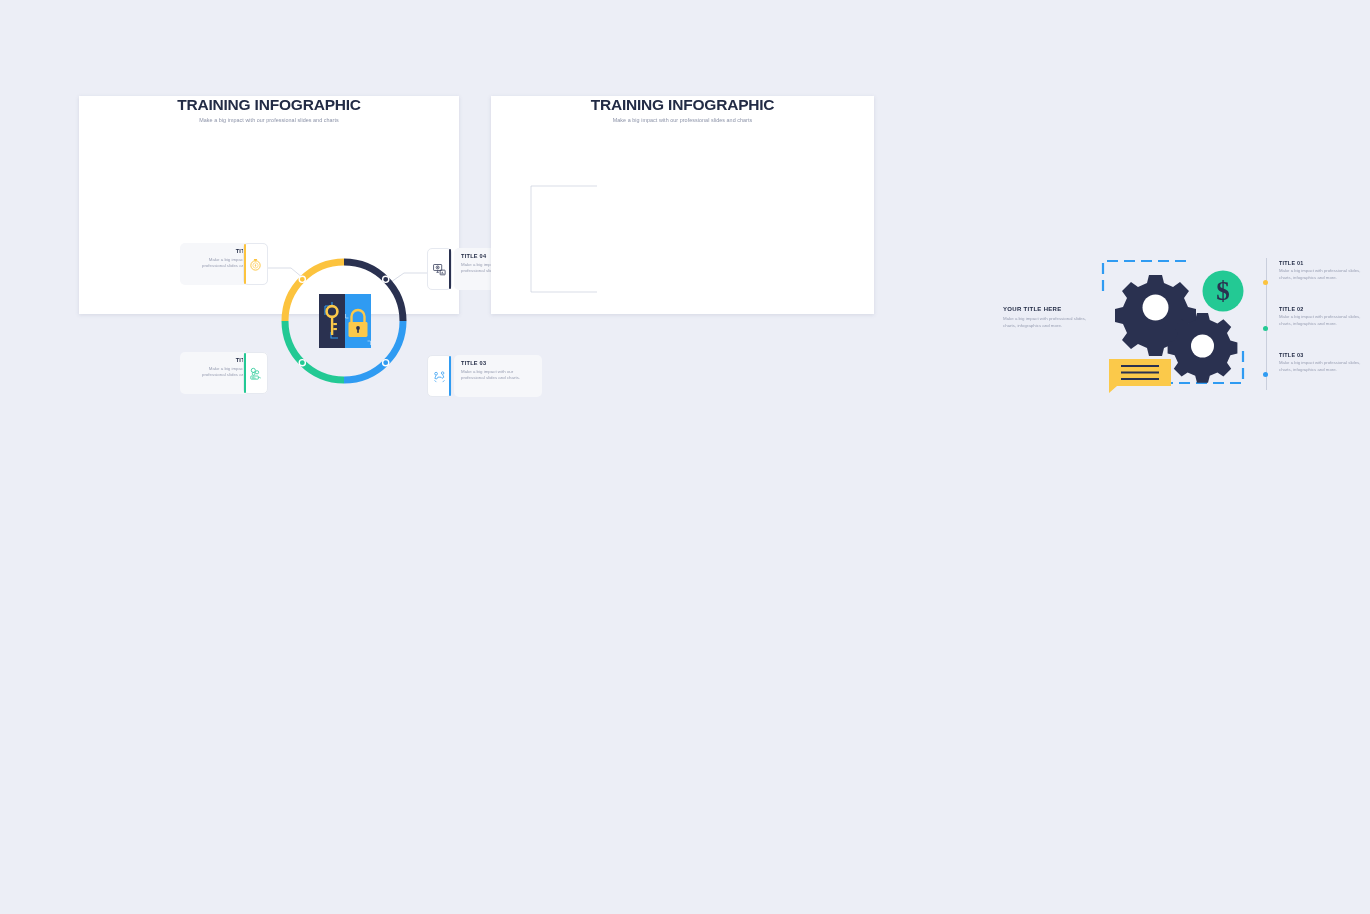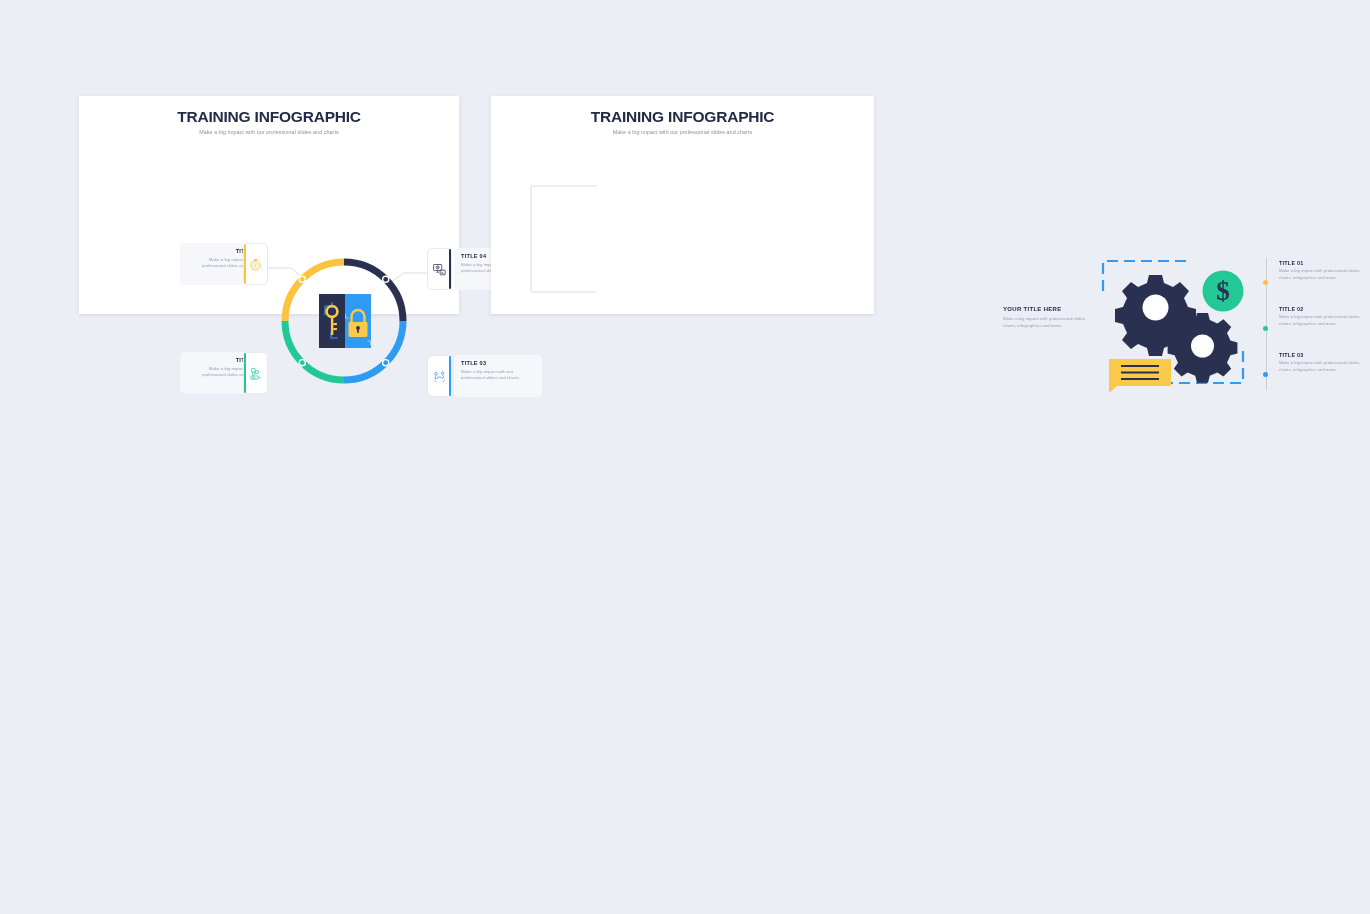--- a/index.html
+++ b/index.html
@@ -16,21 +16,21 @@
   
   .slide {
     position: absolute;
     background: #FFFFFF;
     box-shadow: 0 1px 4px rgba(60,70,110,0.13);
   }
   #slide-left  { left: 79px;  top: 96px; width: 380px; height: 218px; }
   #slide-right { left: 491px; top: 96px; width: 383px; height: 218px; }
 
   
-  .slide-header { text-align: center; padding-top: 12px; }
+  .slide-header { text-align: center; }
   .slide-title {
     font-size: 15.5px;
     font-weight: bold;
     color: #222B45;
     letter-spacing: -0.2px;
   }
   .slide-subtitle {
     font-size: 5.4px;
     color: #8C93A8;
     margin-top: 3px;

